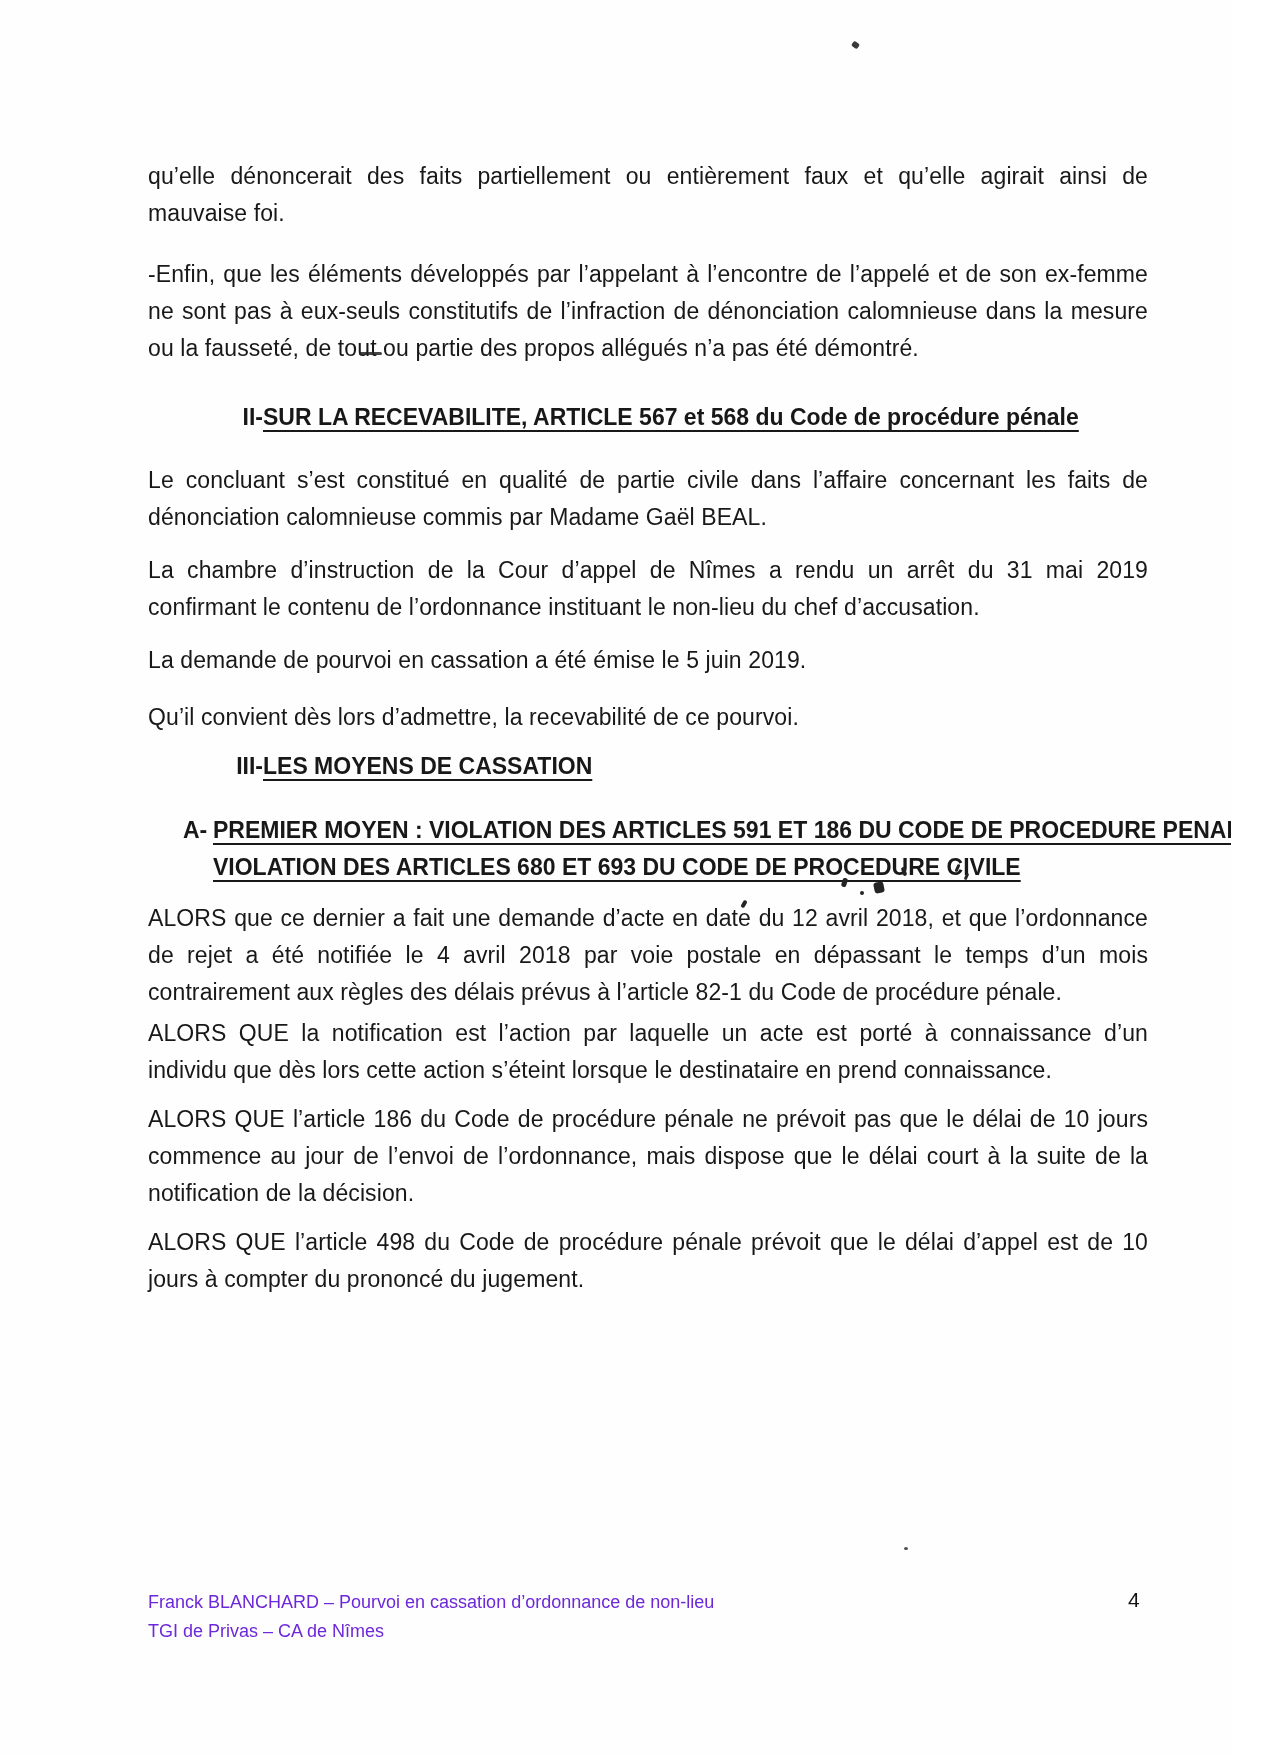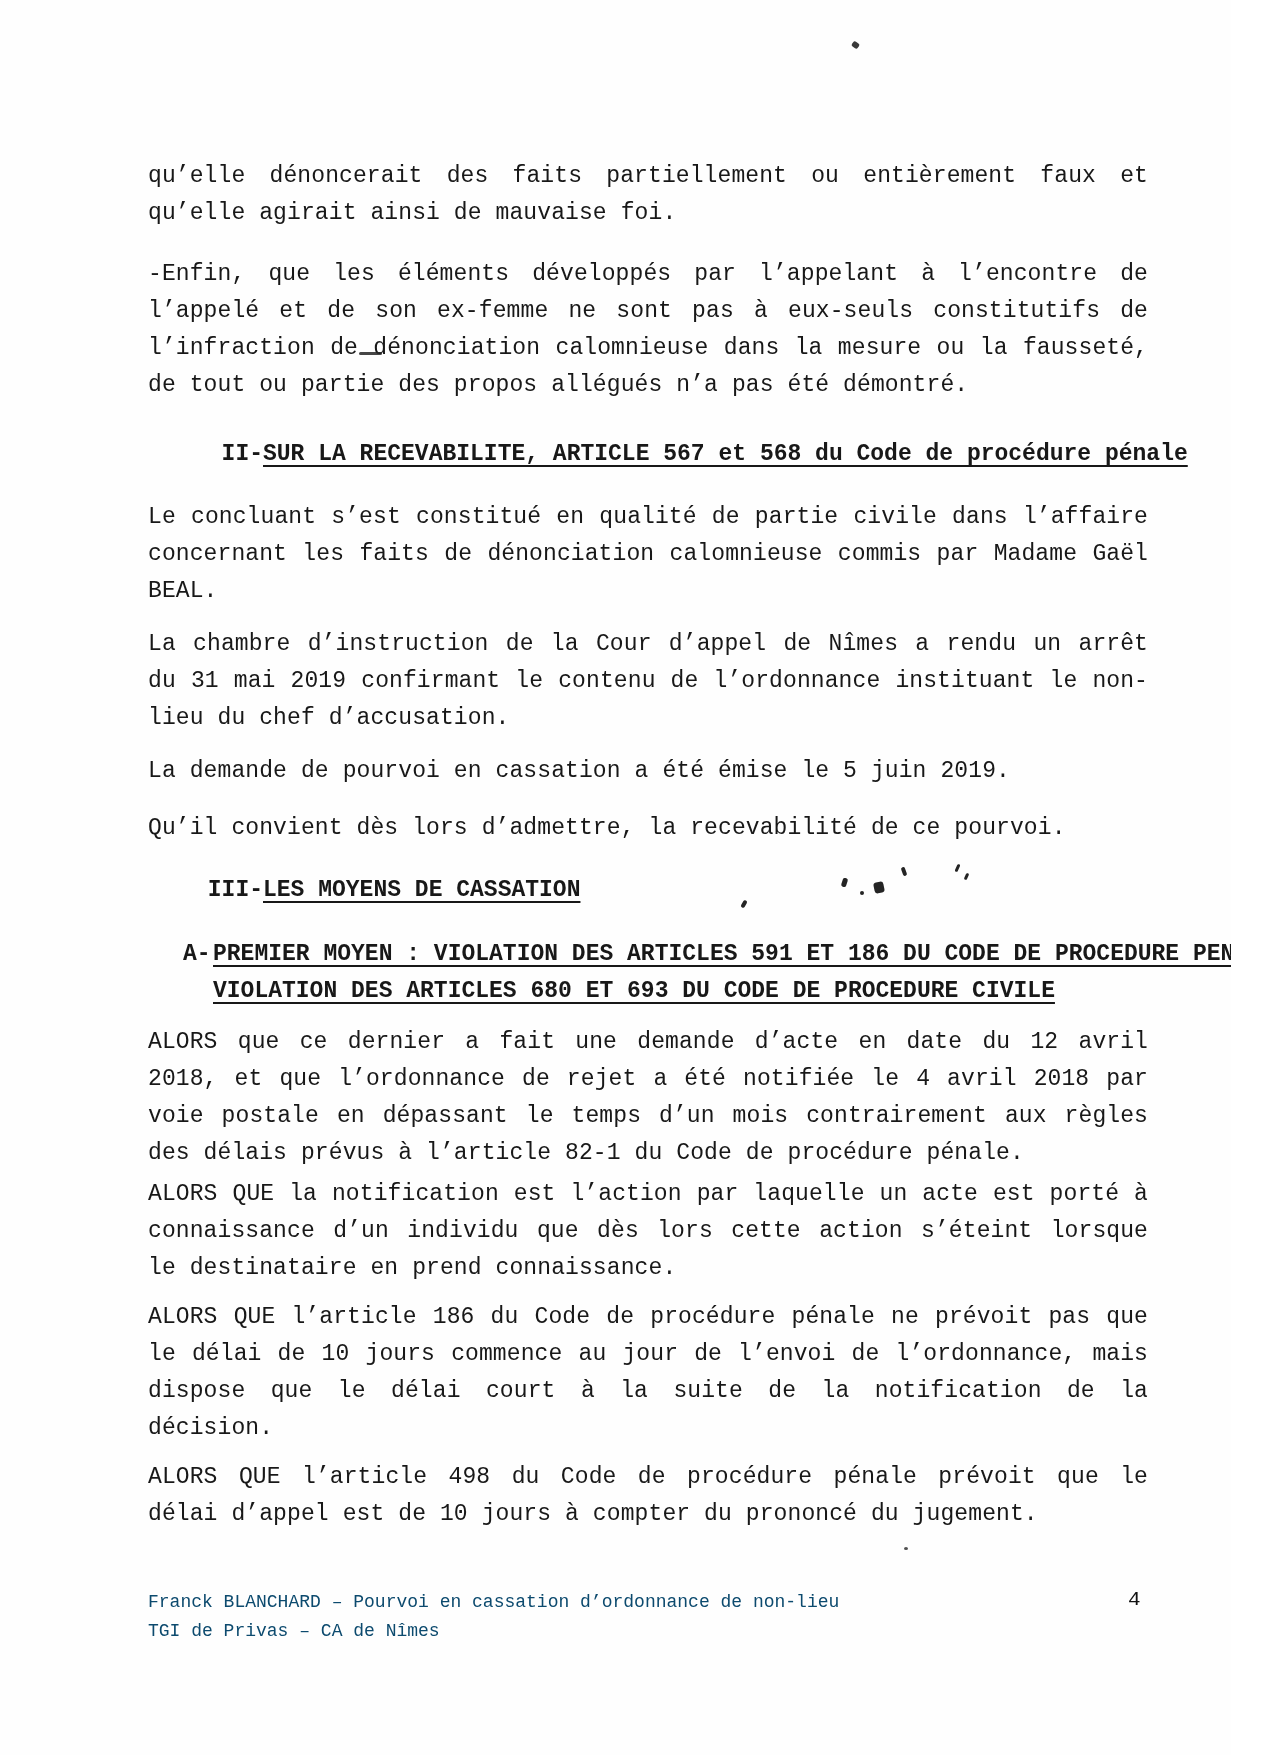--- a/index.html
+++ b/index.html
@@ -1,21 +1,21 @@
 <!DOCTYPE html>
 <html><head>
 <meta charset="utf-8">
 <style>
   html, body { margin: 0; padding: 0; background: #ffffff; }
   .page {
     position: relative;
     width: 1231px;
     height: 1755px;
     background: #fefefe;
-    font-family: Liberation Mono, monospace;
+    font-family: Liberation Sans, sans-serif;
     color: #181818;
     overflow: hidden;
   }
   .body-text {
     position: absolute;
     top: 158px;
     left: 148px;
     width: 1000px;
   }
   .para {
@@ -56,21 +56,21 @@
     text-decoration: underline;
     text-decoration-thickness: 2px;
     text-underline-offset: 5px;
   }
   .footer {
     position: absolute;
     left: 148px;
     top: 1588px;
     font-size: 18px;
     line-height: 29px;
-    color: #0c4a6e;
+    color: #6d28d9;
   }
   .page-number {
     position: absolute;
     left: 1128px;
     top: 1588px;
     font-size: 21px;
     color: #111;
   }
   
   .speck { position: absolute; background: #242424; }
@@ -101,21 +101,21 @@
       <span class="h-num">II-</span>
       <span class="h-title">SUR LA RECEVABILITE, ARTICLE 567 et 568 du Code de procédure pénale</span>
     </div>
 
     <p class="para" style="margin-bottom:16px">Le concluant s’est constitué en qualité de partie civile dans l’affaire concernant les faits de dénonciation calomnieuse commis par Madame Gaël BEAL.</p>
 
     <p class="para" style="margin-bottom:16px">La chambre d’instruction de la Cour d’appel de Nîmes a rendu un arrêt du 31 mai 2019 confirmant le contenu de l’ordonnance instituant le non-lieu du chef d’accusation.</p>
 
     <p class="para" style="margin-bottom:20px">La demande de pourvoi en cassation a été émise le 5 juin 2019.</p>
 
-    <p class="para" style="margin-bottom:25px">Qu’il convient dès lors d’admettre, la recevabilité de ce pourvoi.</p>
+    <p class="para" style="margin-bottom:12px">Qu’il convient dès lors d’admettre, la recevabilité de ce pourvoi.</p>
 
     <div class="heading" style="margin-bottom:27px">
       <span class="h-num">III-</span>
       <span class="h-title">LES MOYENS DE CASSATION</span>
     </div>
 
     <div class="heading" style="margin-bottom:14px">
       <span class="a-label">A-</span>
       <span class="a-lines">
         <span class="a-line" style="display:block">PREMIER MOYEN : VIOLATION DES ARTICLES 591 ET 186 DU CODE DE PROCEDURE PENALE,</span>

